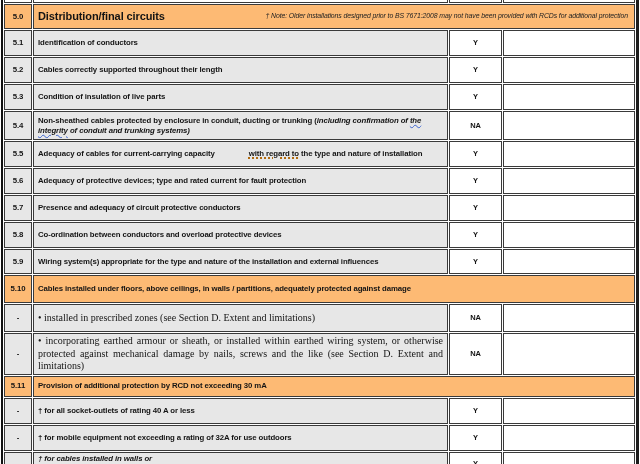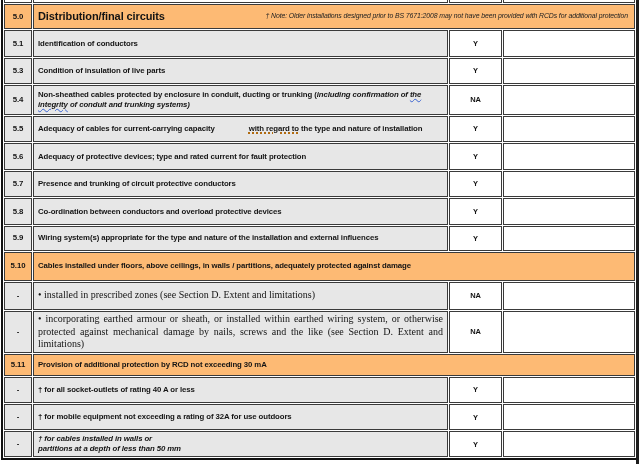--- a/index.html
+++ b/index.html
@@ -97,20 +97,26 @@
     </td>
   </tr>
 
   <tr style="height:26px">
     <td class="num">5.1</td>
     <td class="desc">Identification of conductors</td>
     <td class="outcome">Y</td>
     <td class="notes"></td>
   </tr>
 
+  <tr style="height:26px">
+    <td class="num">5.2</td>
+    <td class="desc">Cables correctly supported throughout their length</td>
+    <td class="outcome">Y</td>
+    <td class="notes"></td>
+  </tr>
 
   <tr style="height:26px">
     <td class="num">5.3</td>
     <td class="desc">Condition of insulation of live parts</td>
     <td class="outcome">Y</td>
     <td class="notes"></td>
   </tr>
 
   <tr style="height:29px">
     <td class="num">5.4</td>
@@ -128,21 +134,21 @@
 
   <tr style="height:26px">
     <td class="num">5.6</td>
     <td class="desc">Adequacy of protective devices; type and rated current for fault protection</td>
     <td class="outcome">Y</td>
     <td class="notes"></td>
   </tr>
 
   <tr style="height:26px">
     <td class="num">5.7</td>
-    <td class="desc">Presence and trunking of circuit protective conductors</td>
+    <td class="desc">Presence and adequacy of circuit protective conductors</td>
     <td class="outcome">Y</td>
     <td class="notes"></td>
   </tr>
 
   <tr style="height:26px">
     <td class="num">5.8</td>
     <td class="desc">Co-ordination between conductors and overload protective devices</td>
     <td class="outcome">Y</td>
     <td class="notes"></td>
   </tr>

